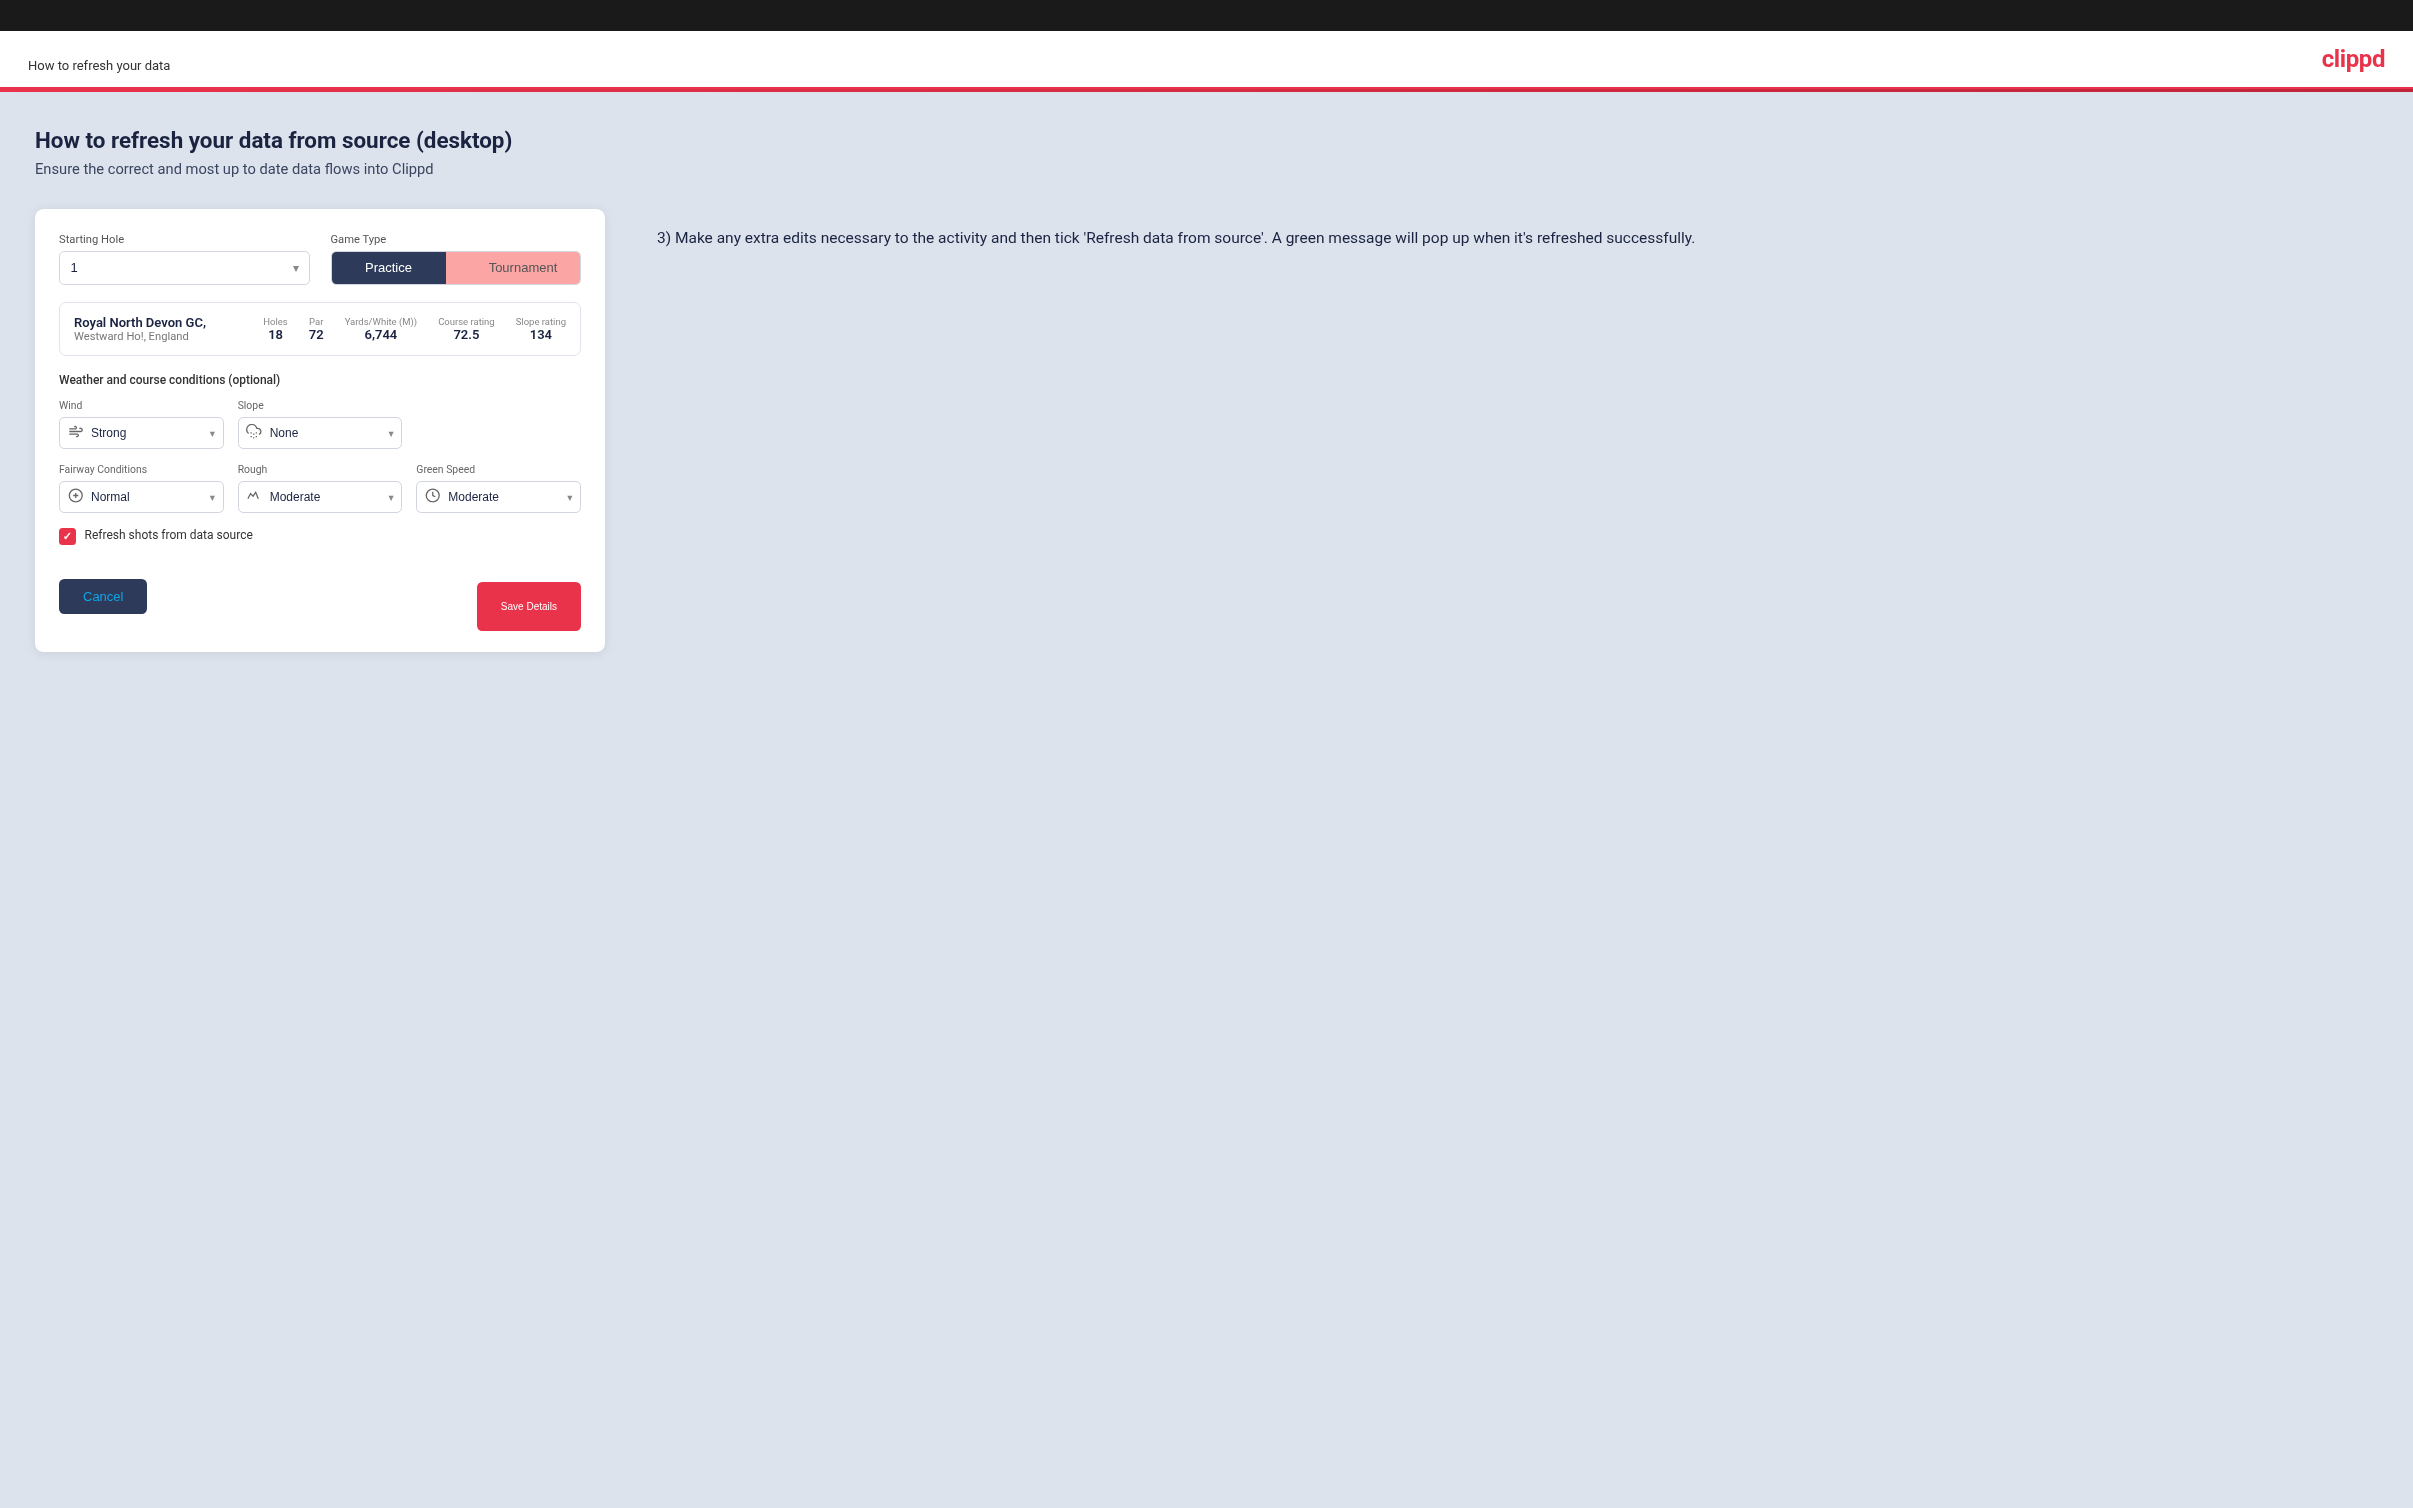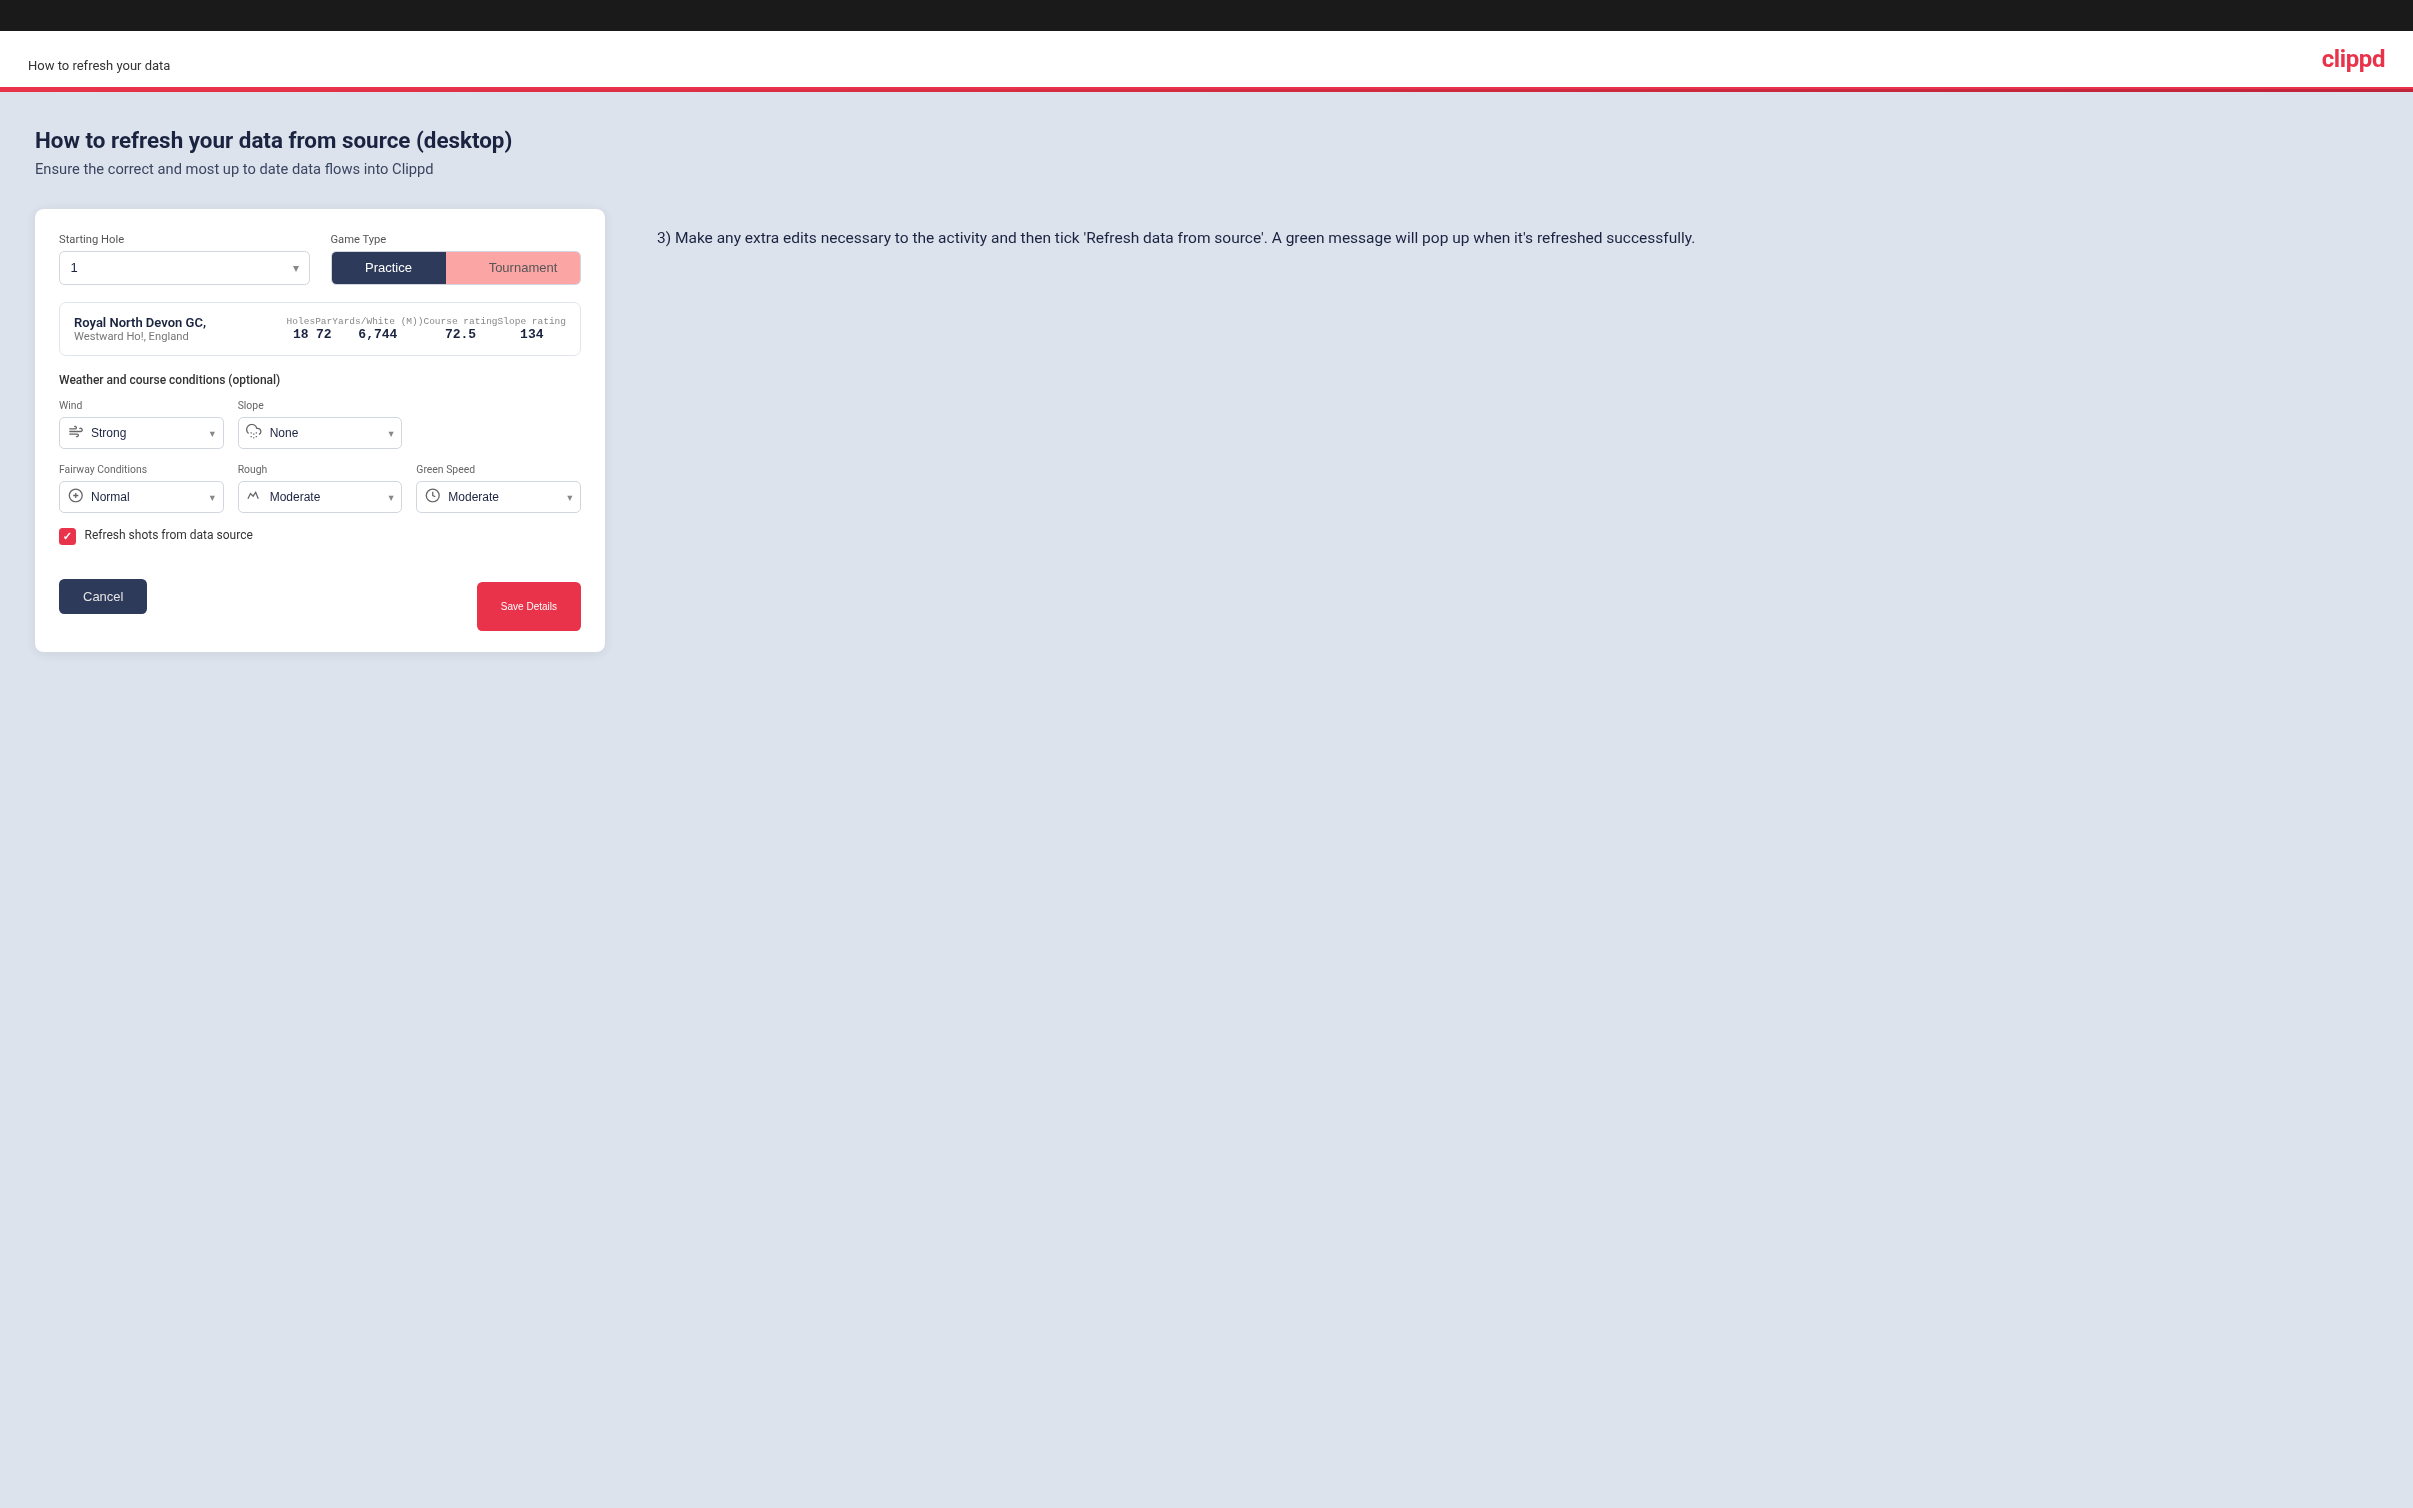--- a/index.html
+++ b/index.html
@@ -144,21 +144,21 @@
       font-size: 13px;
       font-weight: 600;
       color: #1a2340;
     }
     .course-location {
       font-size: 11.2px;
       color: #777;
     }
     .course-stats {
       display: flex;
-      font-family: Liberation Mono, monospace;
+      gap: 21px;
     }
     .stat-item {
       text-align: center;
     }
     .stat-label {
       font-size: 9.5px;
       color: #888;
       display: block;
     }
     .stat-value {
@@ -246,21 +246,21 @@
       color: #333;
     }
     .button-row {
       display: flex;
       justify-content: space-between;
       align-items: center;
       margin-top: 7px;
     }
     .cancel-btn {
       background: #2d3a5a;
-      color: #e5e5e5;
+      color: #0ea5e9;
       border: none;
       border-radius: 5.2px;
       padding: 10.4px 24px;
       font-size: 13px;
       cursor: pointer;
       font-weight: 500;
     }
     .save-btn {
       background: #e8334a;
       color: #fff;

